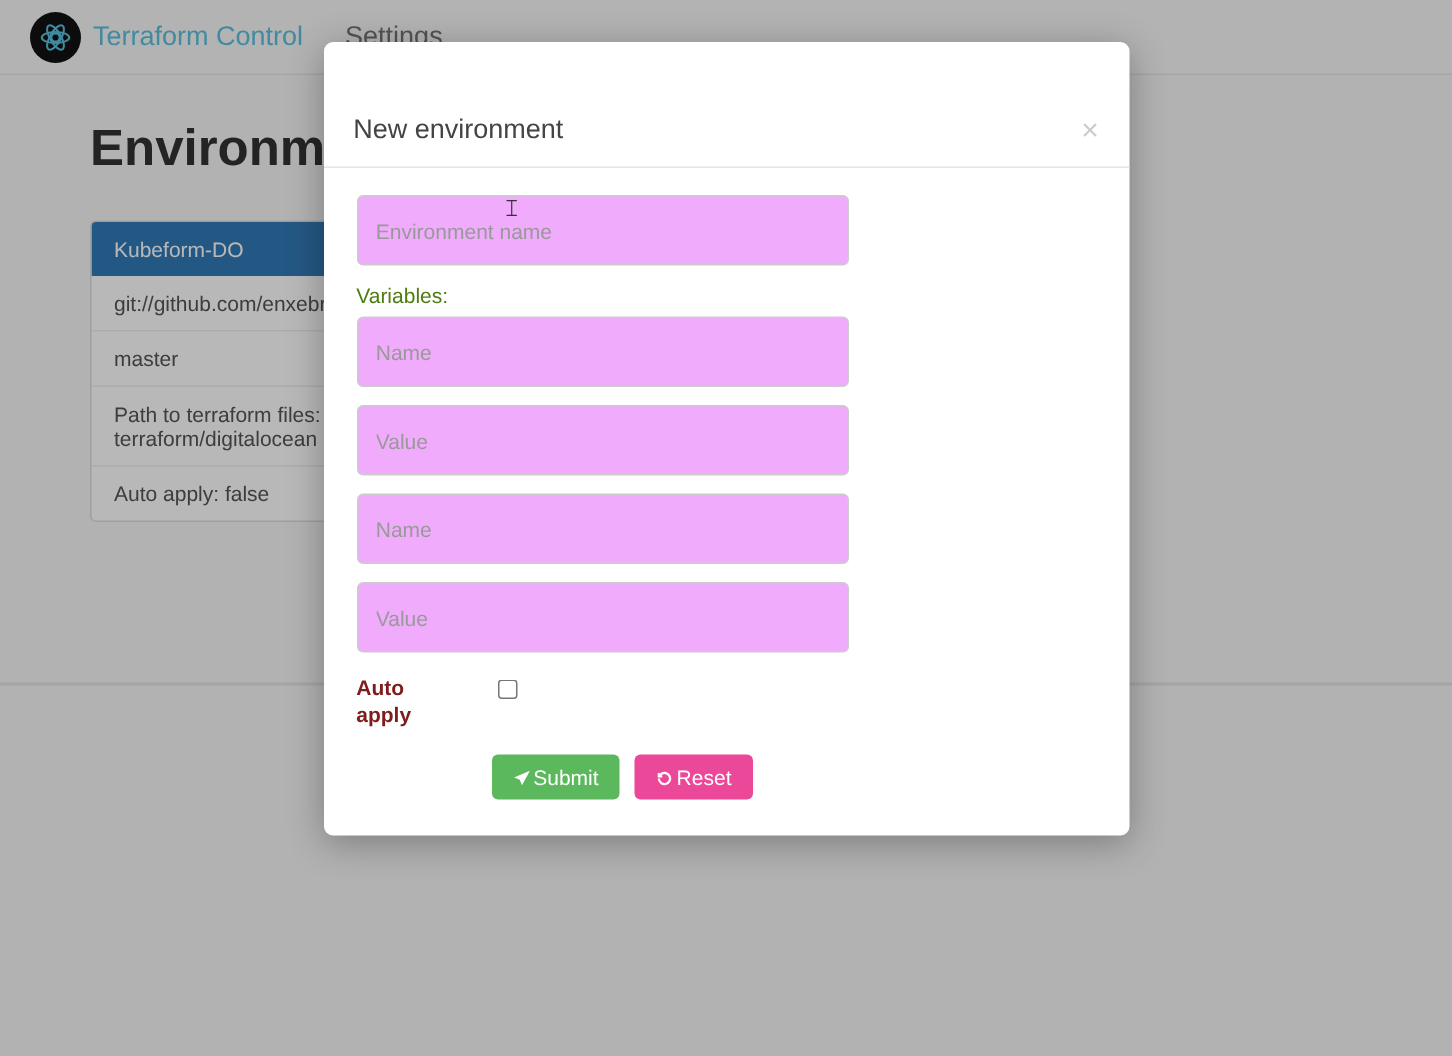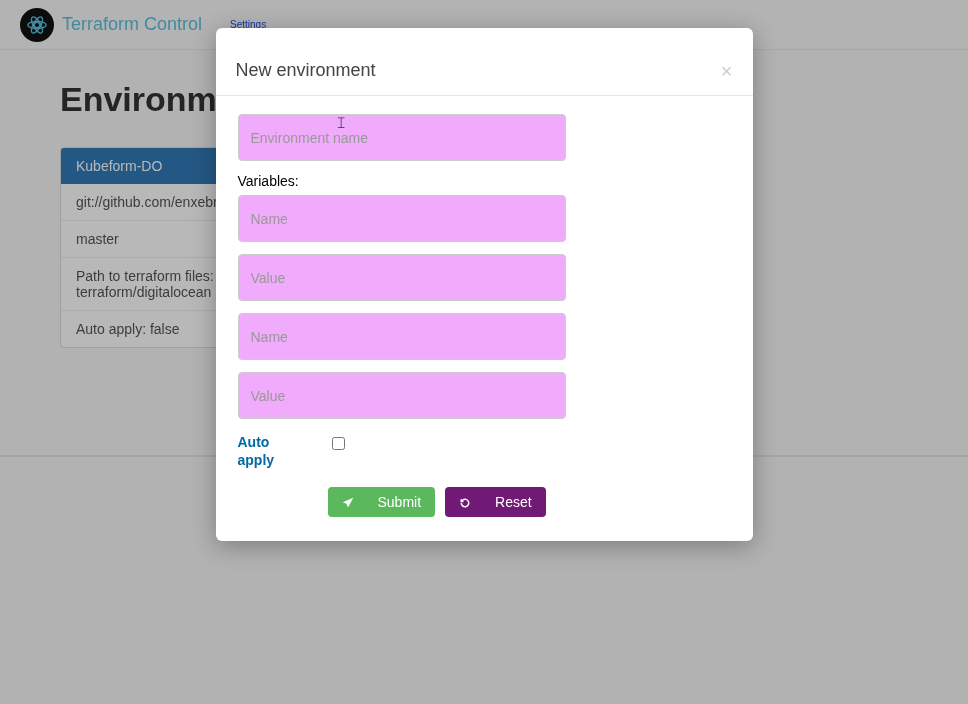--- a/index.html
+++ b/index.html
@@ -27,22 +27,22 @@
       margin-right: 8px;
     }
     .logo svg { width: 22px; height: 22px; }
     .brand {
       color: #5bc0de;
       font-size: 18px;
       font-weight: 400;
       margin-right: 28px;
     }
     .nav-link {
-      color: #1d4ed8;
-      font-size: 10px;
+      color: #737373;
+      font-size: 18px;
       cursor: pointer;
     }
     .container { padding: 30px 60px; }
     .page-title {
       font-size: 34px;
       font-weight: 600;
       color: #333;
       margin-bottom: 28px;
     }
     .panel {
@@ -83,25 +83,26 @@
     }
     .modal {
       background: #fff;
       width: 537px;
       margin-top: 28px;
       border-radius: 6px;
       box-shadow: 0 5px 25px rgba(0,0,0,0.3);
       padding-bottom: 20px;
     }
     .modal-header {
-      padding: 32px 20px 14px;
+      padding: 8px 20px 14px;
       border-bottom: 1px solid #e5e5e5;
       display: flex;
       justify-content: space-between;
       align-items: center;
+      margin-top: 40px;
     }
     .modal-title {
       font-size: 18px;
       color: #444;
       font-weight: 500;
     }
     .modal-close {
       color: #ccc;
       font-size: 20px;
       cursor: pointer;
@@ -120,60 +121,60 @@
       font-size: 14px;
       color: #555;
       background: #f0abfc;
       border: 1px solid #ccc;
       border-radius: 4px;
       margin-bottom: 12px;
     }
     .form-control::placeholder { color: #999; }
     .variables-label {
       font-size: 14px;
-      color: #000000;
+      color: #4d7c0f;
       margin-bottom: 6px;
       display: block;
     }
     .auto-apply-row {
       display: flex;
       align-items: flex-start;
       gap: 58px;
       margin-top: 14px;
       margin-bottom: 18px;
     }
     .auto-apply-label {
       font-size: 14px;
       font-weight: 600;
-      color: #0369a1;
+      color: #7f1d1d;
       width: 36px;
       line-height: 1.3;
     }
     .auto-apply-check {
       margin-top: 4px;
     }
     .button-row {
       display: flex;
       gap: 10px;
       justify-content: flex-start;
       padding-left: 90px;
     }
     .btn {
       display: inline-flex;
       align-items: center;
-      gap: 24px;
+      gap: 2px;
       padding: 7px 14px;
       font-size: 14px;
       border-radius: 4px;
       border: none;
       color: #fff;
       cursor: pointer;
     }
     .btn-success { background: #5cb85c; }
-    .btn-warning { background: #701a75; }
+    .btn-warning { background: #ec4899; }
     .icon-sm { width: 12px; height: 12px; display: inline-block; }
     .text-cursor {
       position: absolute;
       font-family: serif;
       color: #333;
       font-size: 16px;
       pointer-events: none;
     }
   </style>
 </head>

